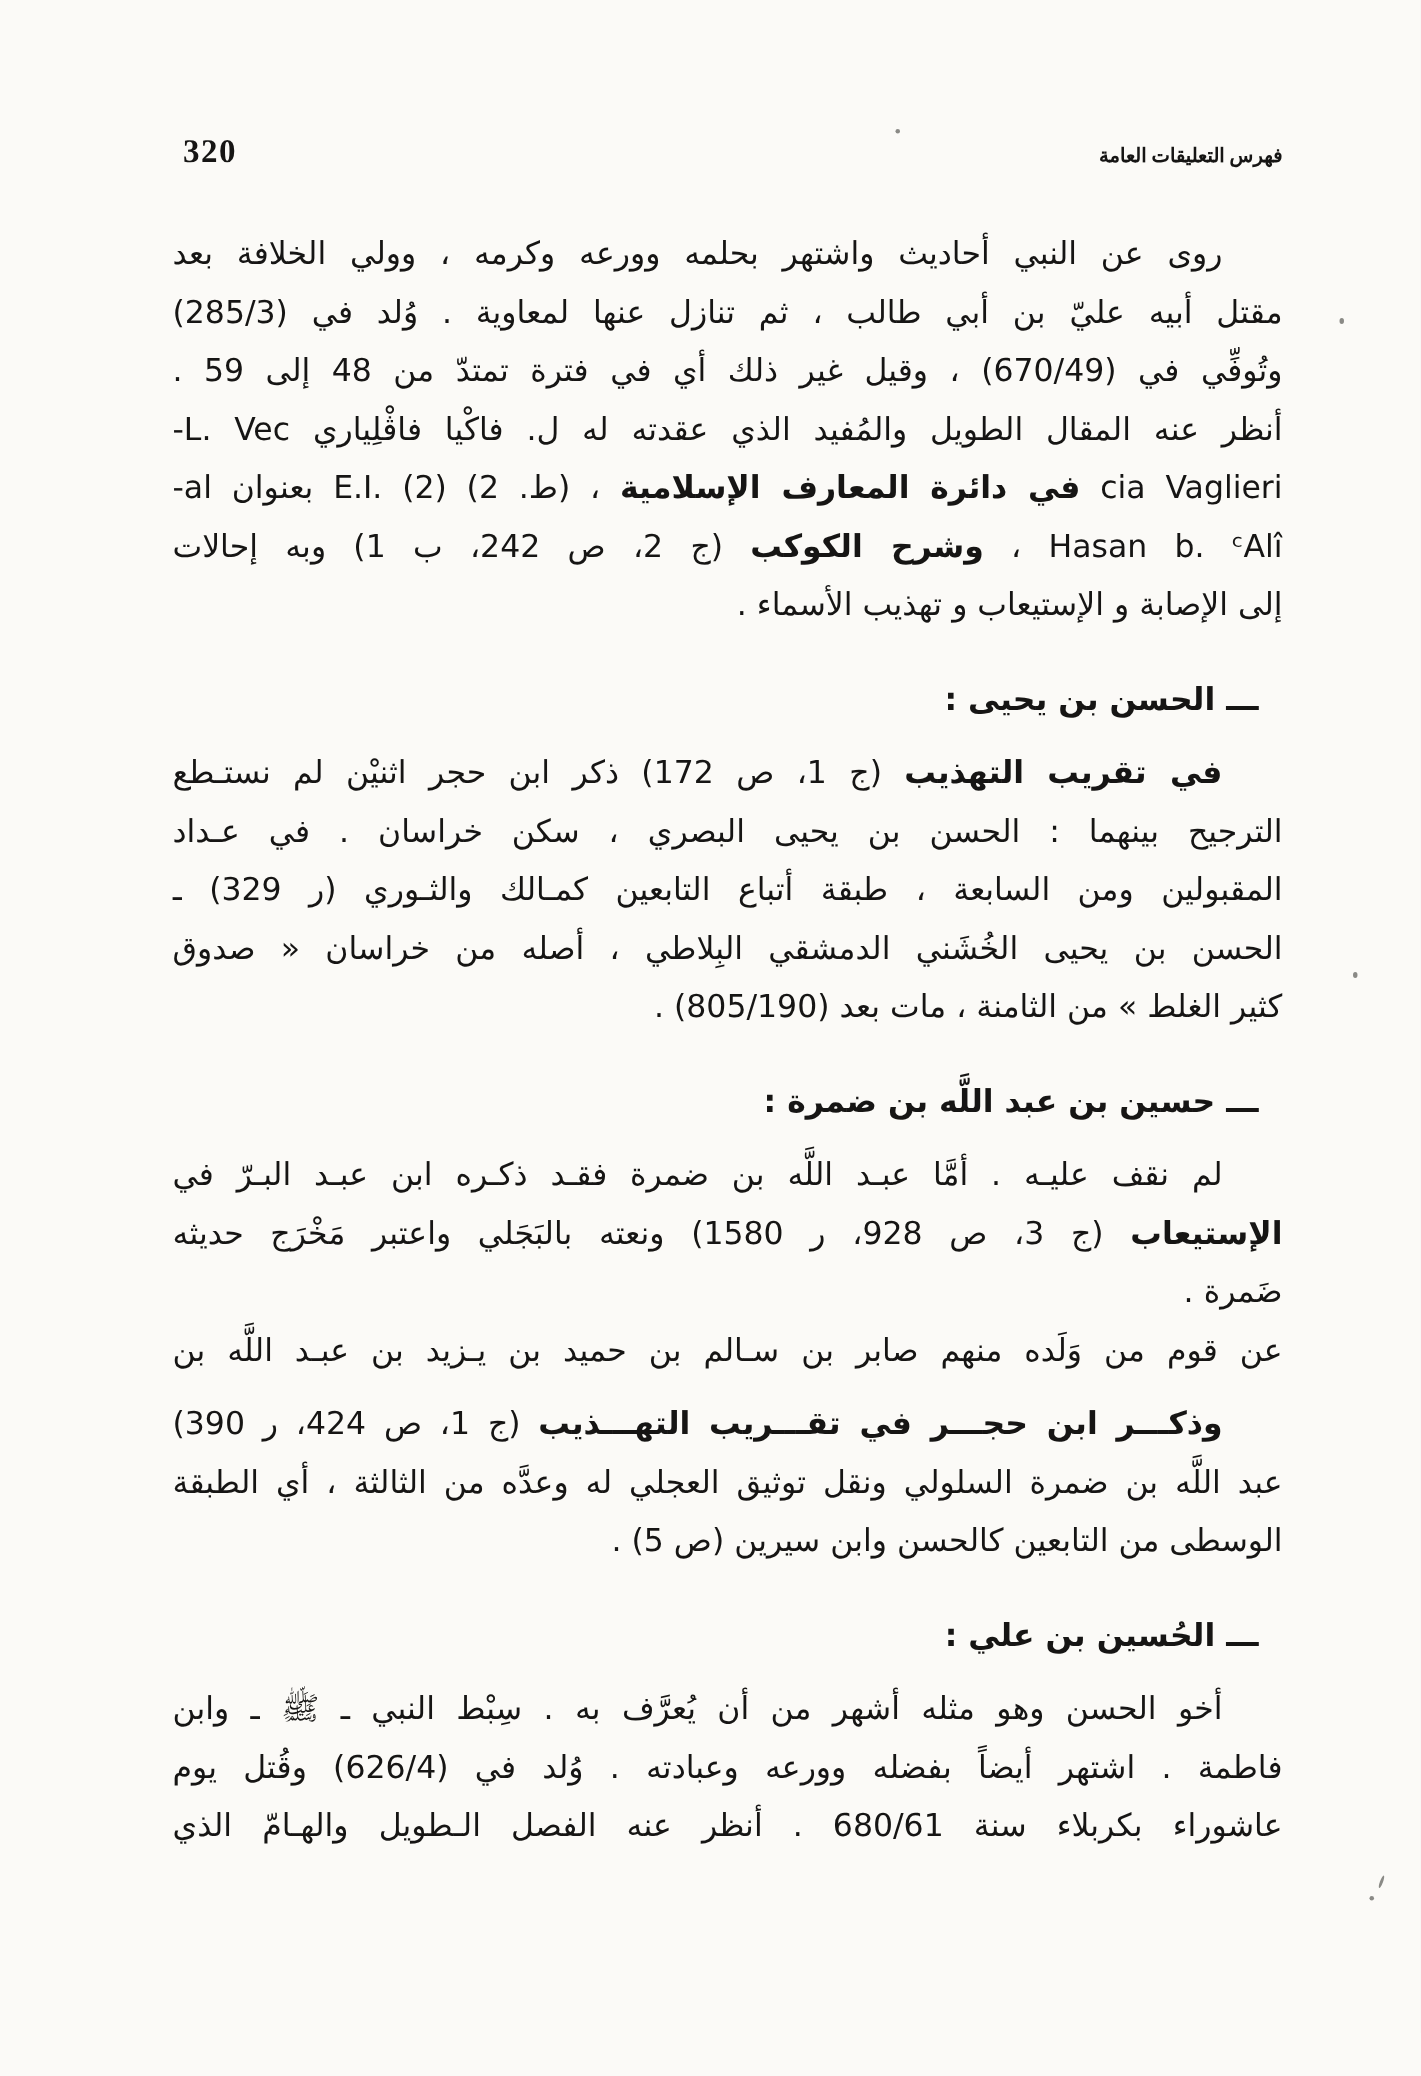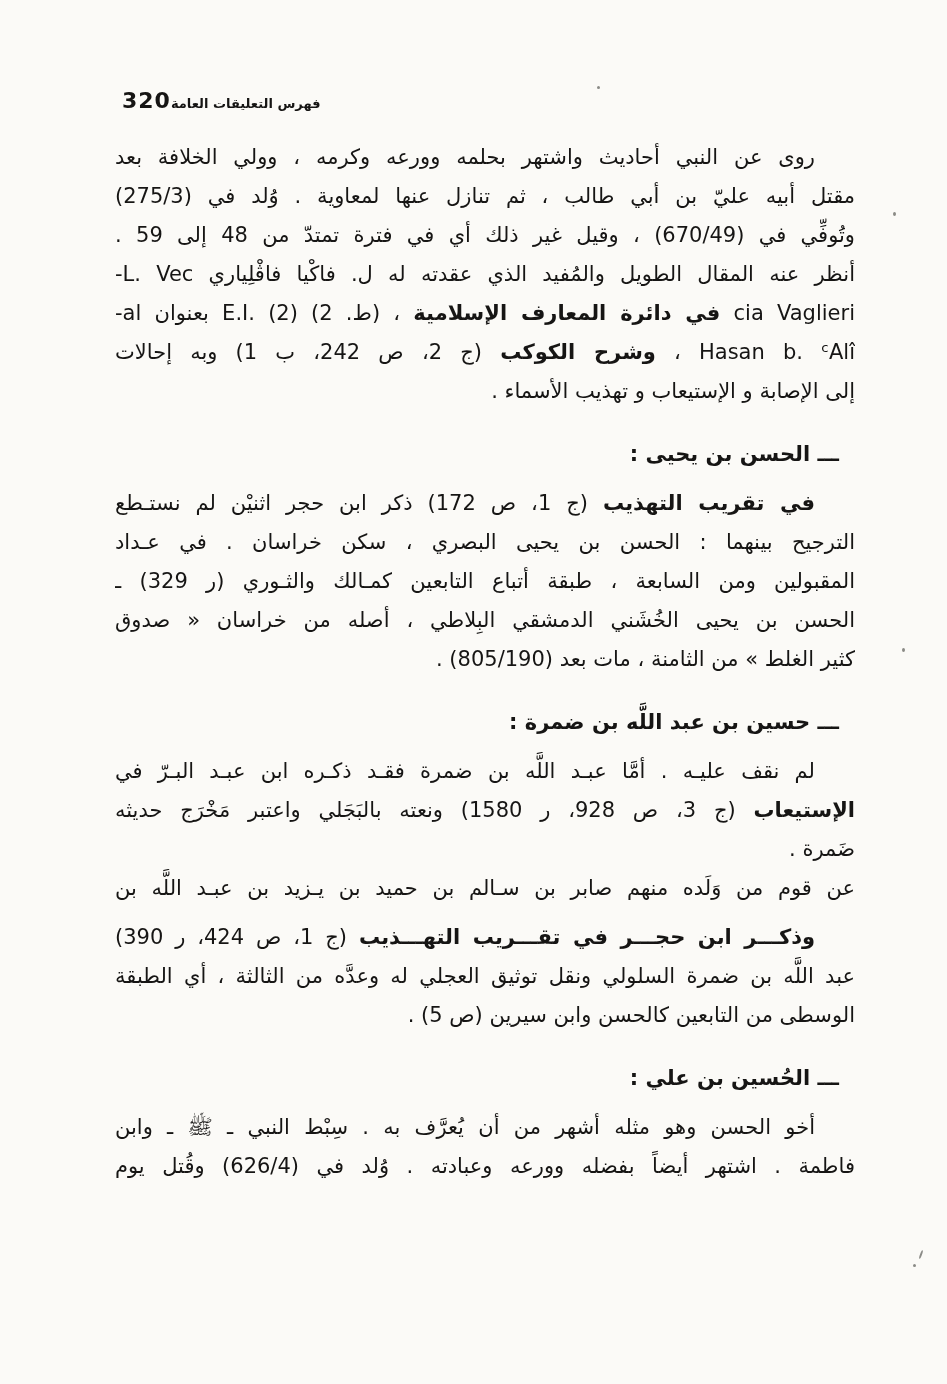--- a/index.html
+++ b/index.html
@@ -17,36 +17,38 @@
     position:relative;
     width:947px;height:1384px;
     background:var(--paper);
     color:var(--ink);
     overflow:hidden;
   }
   .page-header{
     position:absolute;
     top:88px;left:122px;right:92px;
     display:flex;
+    justify-content:space-between;
     align-items:baseline;
+    font-family:Liberation Serif, serif;
   }
   .page-number{
     font-size:22px;
     font-weight:bold;
     letter-spacing:1px;
     direction:ltr;
   }
   .running-title{
     font-size:13px;
     font-weight:bold;
     direction:rtl;
   }
   .content{
     position:absolute;
-    top:138px;left:115px;right:92px;
+    top:150px;left:115px;right:92px;
     direction:rtl;
   }
   .para{margin:0 0 10px 0;}
   .line{
     font-size:21px;
     line-height:39px;
     text-align:right;
     white-space:nowrap;
     overflow:hidden;
   }
@@ -76,21 +78,21 @@
 <div class="page">
 
   <div class="page-header">
     <span class="page-number">320</span>
     <span class="running-title">فهرس التعليقات العامة</span>
   </div>
 
   <div class="content">
       <div class="para">
         <div class="line just indent"><span>روى عن النبي أحاديث واشتهر بحلمه وورعه وكرمه ، وولي الخلافة بعد</span></div>
-        <div class="line just"><span>مقتل أبيه عليّ بن أبي طالب ، ثم تنازل عنها لمعاوية . وُلد في (275/3)</span></div>
+        <div class="line just"><span>مقتل أبيه عليّ بن أبي طالب ، ثم تنازل عنها لمعاوية . وُلد في (285/3)</span></div>
         <div class="line just"><span>وتُوفِّي في (670/49) ، وقيل غير ذلك أي في فترة تمتدّ من 48 إلى 59 .</span></div>
         <div class="line just"><span>أنظر عنه المقال الطويل والمُفيد الذي عقدته له ل. فاكْيا فاڤْلِياري L. Vec-</span></div>
         <div class="line just"><span>cia Vaglieri </span><span class="b">في دائرة المعارف الإسلامية</span><span> ، (ط. 2) E.I. (2) بعنوان al-</span></div>
         <div class="line just"><span>Hasan b. ᶜAlî ، </span><span class="b">وشرح الكوكب</span><span> (ج 2، ص 242، ب 1) وبه إحالات</span></div>
         <div class="line"><span>إلى الإصابة و الإستيعاب و تهذيب الأسماء .</span></div>
       </div>
       <div class="heading">ـــ الحسن بن يحيى :</div>
       <div class="para">
         <div class="line just indent"><span class="b">في تقريب التهذيب</span><span> (ج 1، ص 172) ذكر ابن حجر اثنيْن لم نستـطع</span></div>
         <div class="line just"><span>الترجيح بينهما : الحسن بن يحيى البصري ، سكن خراسان . في عـداد</span></div>
@@ -107,20 +109,21 @@
       </div>
       <div class="para">
         <div class="line just indent"><span class="b">وذكـــر ابن حجـــر في تقـــريب التهـــذيب</span><span> (ج 1، ص 424، ر 390)</span></div>
         <div class="line just"><span>عبد اللَّه بن ضمرة السلولي ونقل توثيق العجلي له وعدَّه من الثالثة ، أي الطبقة</span></div>
         <div class="line"><span>الوسطى من التابعين كالحسن وابن سيرين (ص 5) .</span></div>
       </div>
       <div class="heading">ـــ الحُسين بن علي :</div>
       <div class="para">
         <div class="line just indent"><span>أخو الحسن وهو مثله أشهر من أن يُعرَّف به . سِبْط النبي ـ ﷺ ـ وابن</span></div>
         <div class="line just"><span>فاطمة . اشتهر أيضاً بفضله وورعه وعبادته . وُلد في (626/4) وقُتل يوم</span></div>
+        <div class="line just"><span>عاشوراء بكربلاء سنة 680/61 . أنظر عنه الفصل الـطويل والهـامّ الذي</span></div>
       </div>
     </div>
 
   <div class="speck" style="left:597px;top:86px;width:3px;height:3px;"></div>
   <div class="speck" style="left:893px;top:212px;width:3px;height:4px;"></div>
   <div class="speck" style="left:902px;top:648px;width:3px;height:4px;"></div>
   <div class="speck" style="left:920px;top:1250px;width:2px;height:9px;transform:rotate(20deg);"></div>
   <div class="speck" style="left:913px;top:1264px;width:3px;height:3px;"></div>
 
 </div>

